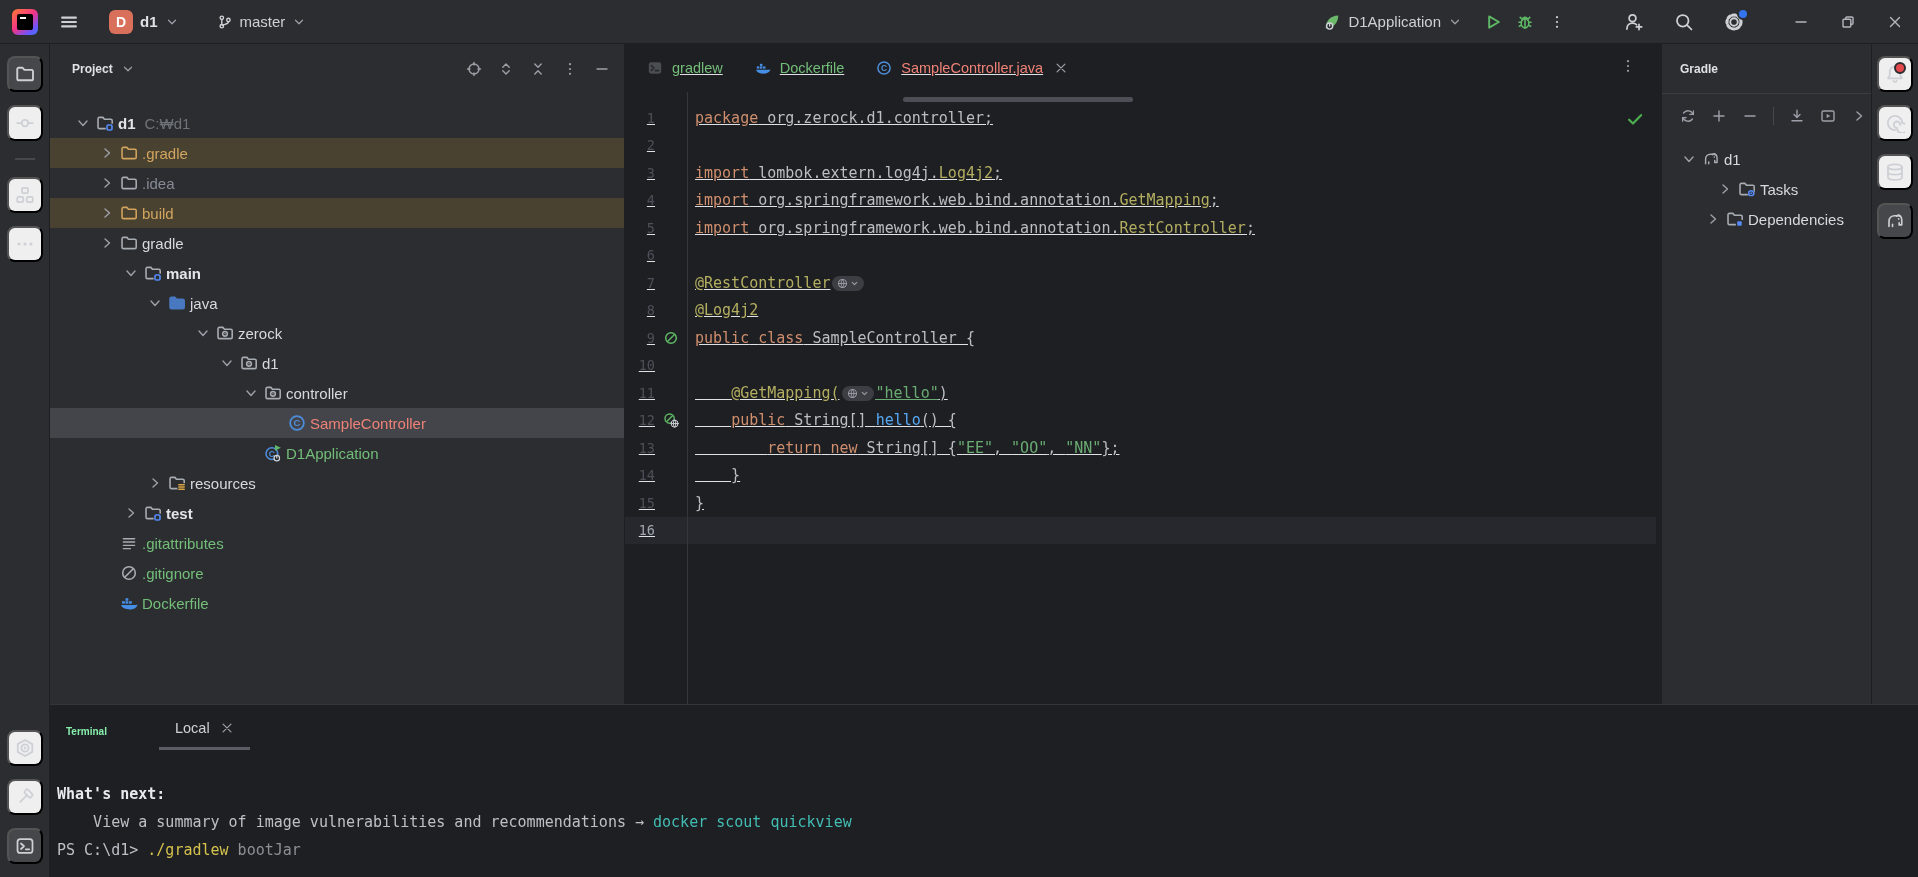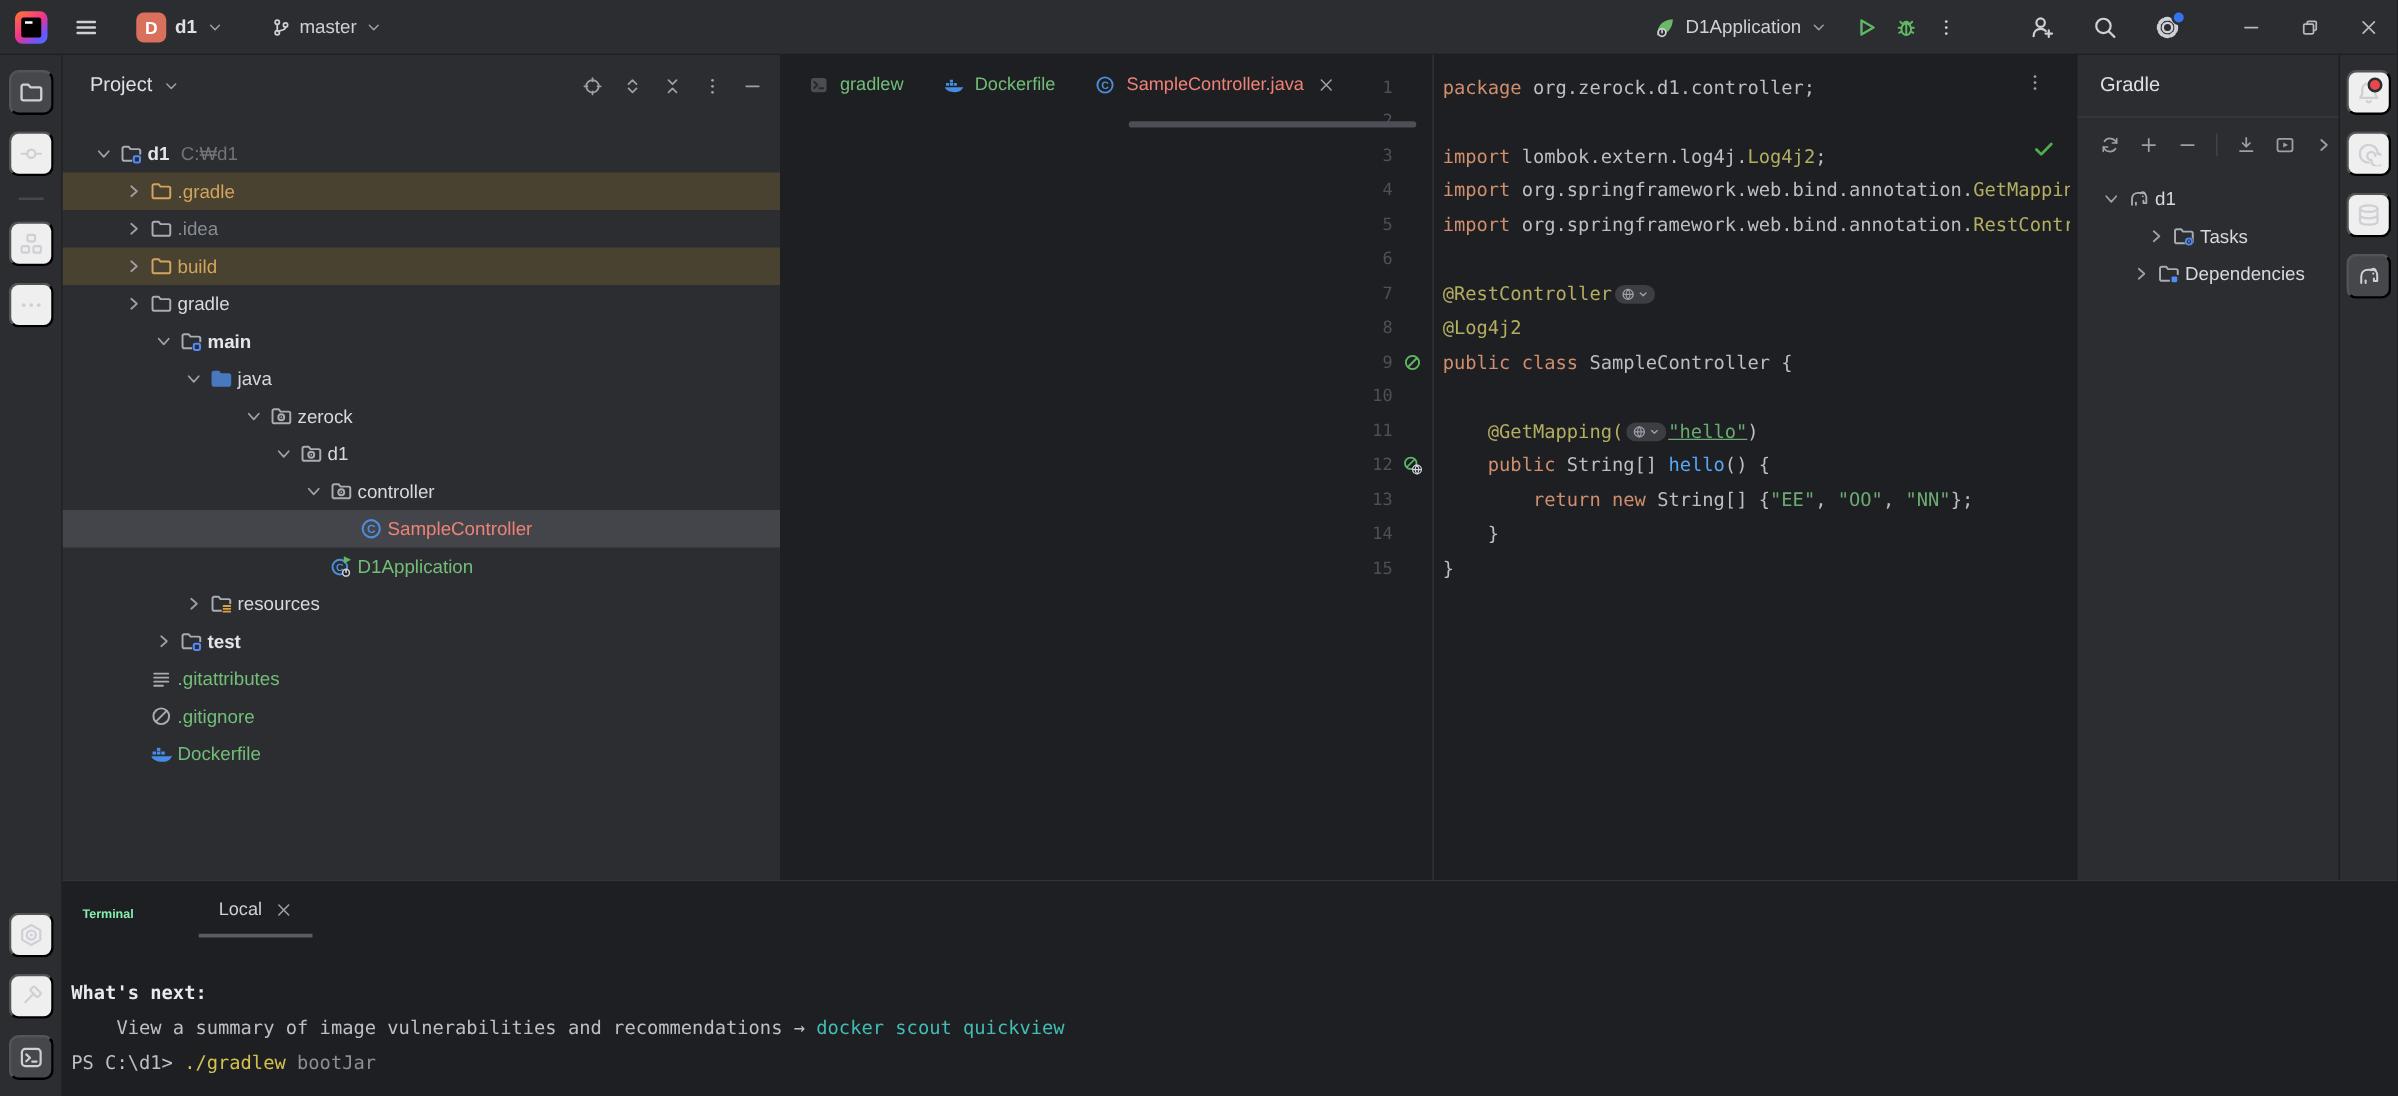--- a/index.html
+++ b/index.html
@@ -52,40 +52,40 @@
     border-radius:50%; background:#e5484d; border:2px solid #2b2d30; }
 
   .content-col { flex:1; display:flex; flex-direction:column; min-width:0; }
   .top-row { height:661px; display:flex; border-bottom:1px solid #333539; }
 
   
   .project-panel { width:575px; background:#2b2d30; border-right:1px solid #1e1f22;
     display:flex; flex-direction:column; }
   .panel-header { height:50px; display:flex; align-items:center; padding:0 14px 0 22px;
     flex:none; }
-  .panel-title { font-weight:400; font-size:16px; color:#dfe1e5; }
+  .panel-title { font-weight:700; font-size:12px; color:#dfe1e5; }
   .ph-icons { margin-left:auto; display:flex; align-items:center; gap:16px; color:#9da0a8; }
   .tree { padding-top:14px; overflow:hidden; flex:1; font-size:15px; }
   .tree-row { height:30px; display:flex; align-items:center; white-space:nowrap; }
   .tree-row.selected { background:#43454a; }
   .tree-row.row-excluded { background:#4a4231; }
   .chev { width:22px; color:#9da0a8; }
   .chev svg { transition:none; }
   .chev.open svg { transform:rotate(90deg); }
   .chev-spacer { width:22px; flex:none; }
   .tree-ic { width:22px; color:#a8acb3; }
   .row-excluded .tree-ic { color:#d2a45e; }
   .tree-label { margin-left:2px; color:#d7d9de; }
   .tree-label.bold { font-weight:700; color:#e3e5ea; }
   .c-excluded { color:#d2a45e; } .c-dim { color:#868b95; }
   .c-green { color:#73bd79; } .c-red { color:#ef8277; }
   .tree-path { margin-left:9px; color:#6f737a; }
 
   
-  .editor { flex:1; background:#1e1f22; position:relative; display:flex; flex-direction:row; min-width:0; }
+  .editor { flex:1; background:#1e1f22; position:relative; display:flex; flex-direction:column; min-width:0;text-decoration:underline; }
   .tabbar { height:48px; display:flex; align-items:center; padding-left:6px; flex:none; }
   .tab { display:flex; align-items:center; gap:9px; padding:0 16px; height:48px; font-size:14.5px; }
   .tab-label.green { color:#73bd79; } .tab-label.red { color:#ef8277; }
   .tab-close { color:#9da0a8; margin-left:2px; }
   .editor-kebab { position:absolute; top:14px; right:20px; color:#9da0a8; }
   .tab-thumb { position:absolute; top:53px; left:278px; width:230px; height:5px;
     border-radius:3px; background:#4c4f55; }
   .inspect-check { position:absolute; top:66px; right:12px; }
   .code-wrap { position:relative; flex:1; padding-top:12px; overflow:hidden;
     font-family:"DejaVu Sans Mono", monospace; font-size:15px; }
@@ -673,20 +673,21 @@
                     <circle cx="6.6" cy="6.6" r="4.6" stroke="#5fb865" stroke-width="1.4"></circle>
                     <path d="M4 9.2 9.2 4" stroke="#5fb865" stroke-width="1.4"></path>
                     <g stroke="#cfd2d8" stroke-width="1">
                       <circle cx="11.6" cy="11.6" r="3.5" fill="#1e1f22"></circle>
                       <path d="M8.3 11.6h6.6M11.6 8.1a5 5 0 0 1 0 7M11.6 8.1a5 5 0 0 0 0 7"></path>
                     </g>
                   </svg></span></span><span class="src"><span class="tk-pl">    </span><span class="tk-kw">public</span><span class="tk-pl"> String[] </span><span class="tk-mth">hello</span><span class="tk-pl">() {</span></span></div>
             <div class="code-line"><span class="ln">13</span><span class="gut"></span><span class="src"><span class="tk-pl">        </span><span class="tk-kw">return</span><span class="tk-pl"> </span><span class="tk-kw">new</span><span class="tk-pl"> String[] {</span><span class="tk-str">"EE"</span><span class="tk-pl">, </span><span class="tk-str">"OO"</span><span class="tk-pl">, </span><span class="tk-str">"NN"</span><span class="tk-pl">};</span></span></div>
             <div class="code-line"><span class="ln">14</span><span class="gut"></span><span class="src"><span class="tk-pl">    }</span></span></div>
             <div class="code-line"><span class="ln">15</span><span class="gut"></span><span class="src"><span class="tk-pl">}</span></span></div>
+            <div class="code-line current"><span class="ln">16</span><span class="gut"></span><span class="src"></span></div>
           </div>
       </section>
 
       <div class="v-divider"></div>
 
       <section class="gradle-panel">
         <div class="panel-header">
           <span class="panel-title">Gradle</span>
         </div>
         <div class="g-toolbar" id="gradle-toolbar">

